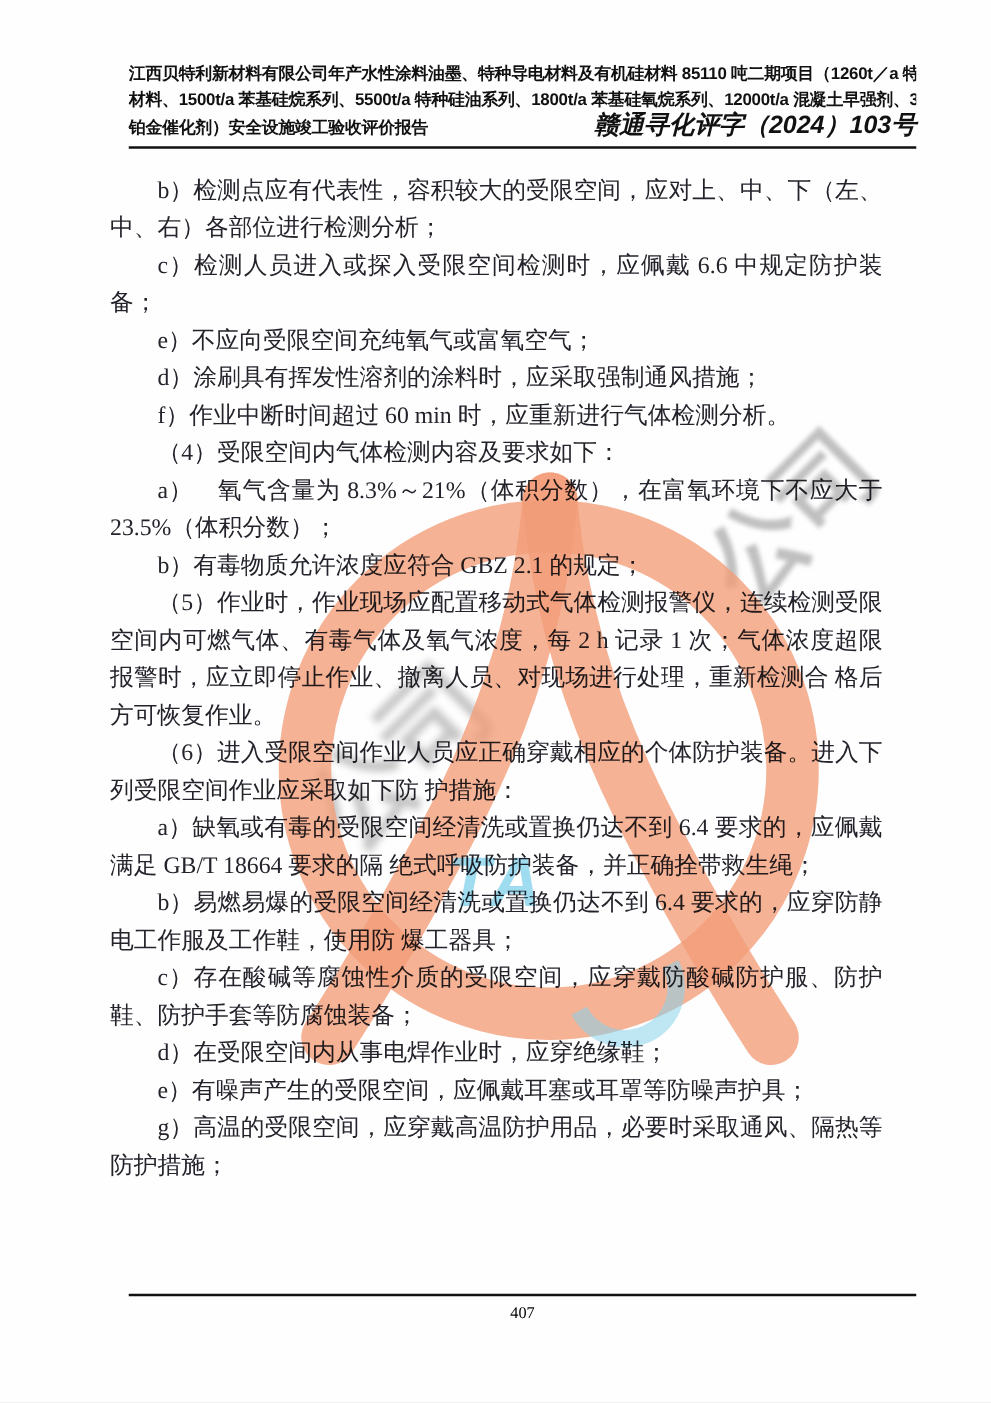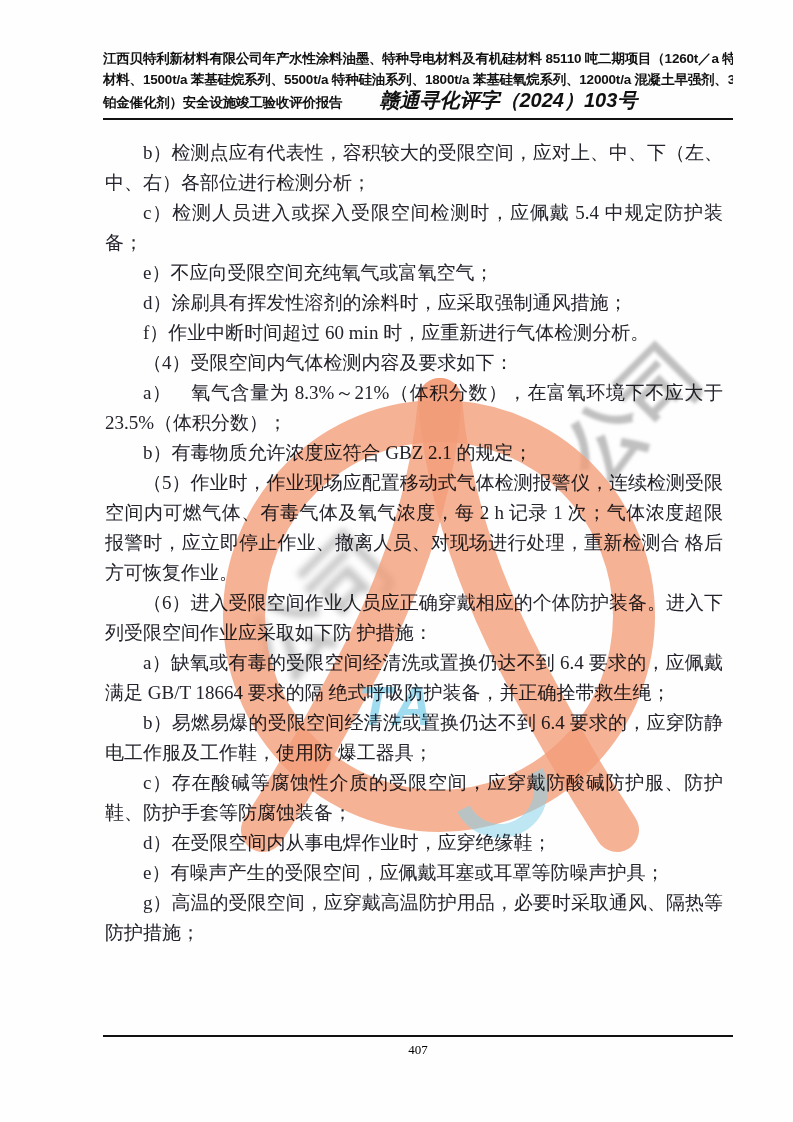--- a/index.html
+++ b/index.html
@@ -19,26 +19,26 @@
     font-family:"Liberation Sans","DejaVu Sans",sans-serif;
     font-weight:bold;
     font-size:13.5px;
     line-height:21px;
     color:#111;
     border-bottom:2px solid #111;
     padding-bottom:5px;
     letter-spacing:-0.2px;
   }
   .header-line{white-space:nowrap;overflow:hidden;}
-  .header-line3{display:flex;justify-content:flex-start;align-items:baseline;gap:37px;}
+  .header-line3{display:flex;justify-content:space-between;align-items:baseline;}
   .doc-number{font-size:20px;font-weight:bold;letter-spacing:0;font-style:italic;}
   
   .content{
     position:absolute;
-    left:105px;top:138px;width:618px;
+    left:88px;top:138px;width:618px;
     font-size:19px;
     line-height:30px;
     text-align:justify;
     z-index:1;
   }
   .content p{margin:0;text-indent:2em;}
   
   .footer-rule{
     position:absolute;left:103px;top:1035px;width:630px;height:0;
     border-top:2px solid #111;
@@ -97,21 +97,21 @@
     <div class="header-line">江西贝特利新材料有限公司年产水性涂料油墨、特种导电材料及有机硅材料 85110 吨二期项目（1260t／a 特种导电</div>
     <div class="header-line">材料、1500t/a 苯基硅烷系列、5500t/a 特种硅油系列、1800t/a 苯基硅氧烷系列、12000t/a 混凝土早强剂、300t/a</div>
     <div class="header-line3">
       <span>铂金催化剂）安全设施竣工验收评价报告</span>
       <span class="doc-number">赣通寻化评字（2024）103号</span>
     </div>
   </div>
 
   <div class="content">
     <p>b）检测点应有代表性，容积较大的受限空间，应对上、中、下（左、中、右）各部位进行检测分析；</p>
-    <p>c）检测人员进入或探入受限空间检测时，应佩戴 5.4 中规定防护装备；</p>
+    <p>c）检测人员进入或探入受限空间检测时，应佩戴 6.6 中规定防护装备；</p>
     <p>e）不应向受限空间充纯氧气或富氧空气；</p>
     <p>d）涂刷具有挥发性溶剂的涂料时，应采取强制通风措施；</p>
     <p>f）作业中断时间超过 60 min 时，应重新进行气体检测分析。</p>
     <p>（4）受限空间内气体检测内容及要求如下：</p>
     <p>a）　氧气含量为 8.3%～21%（体积分数），在富氧环境下不应大于 23.5%（体积分数）；</p>
     <p>b）有毒物质允许浓度应符合 GBZ 2.1 的规定；</p>
     <p>（5）作业时，作业现场应配置移动式气体检测报警仪，连续检测受限空间内可燃气体、有毒气体及氧气浓度，每 2 h 记录 1 次；气体浓度超限报警时，应立即停止作业、撤离人员、对现场进行处理，重新检测合 格后方可恢复作业。</p>
     <p>（6）进入受限空间作业人员应正确穿戴相应的个体防护装备。进入下列受限空间作业应采取如下防 护措施：</p>
     <p>a）缺氧或有毒的受限空间经清洗或置换仍达不到 6.4 要求的，应佩戴满足 GB/T 18664 要求的隔 绝式呼吸防护装备，并正确拴带救生绳；</p>
     <p>b）易燃易爆的受限空间经清洗或置换仍达不到 6.4 要求的，应穿防静电工作服及工作鞋，使用防 爆工器具；</p>

